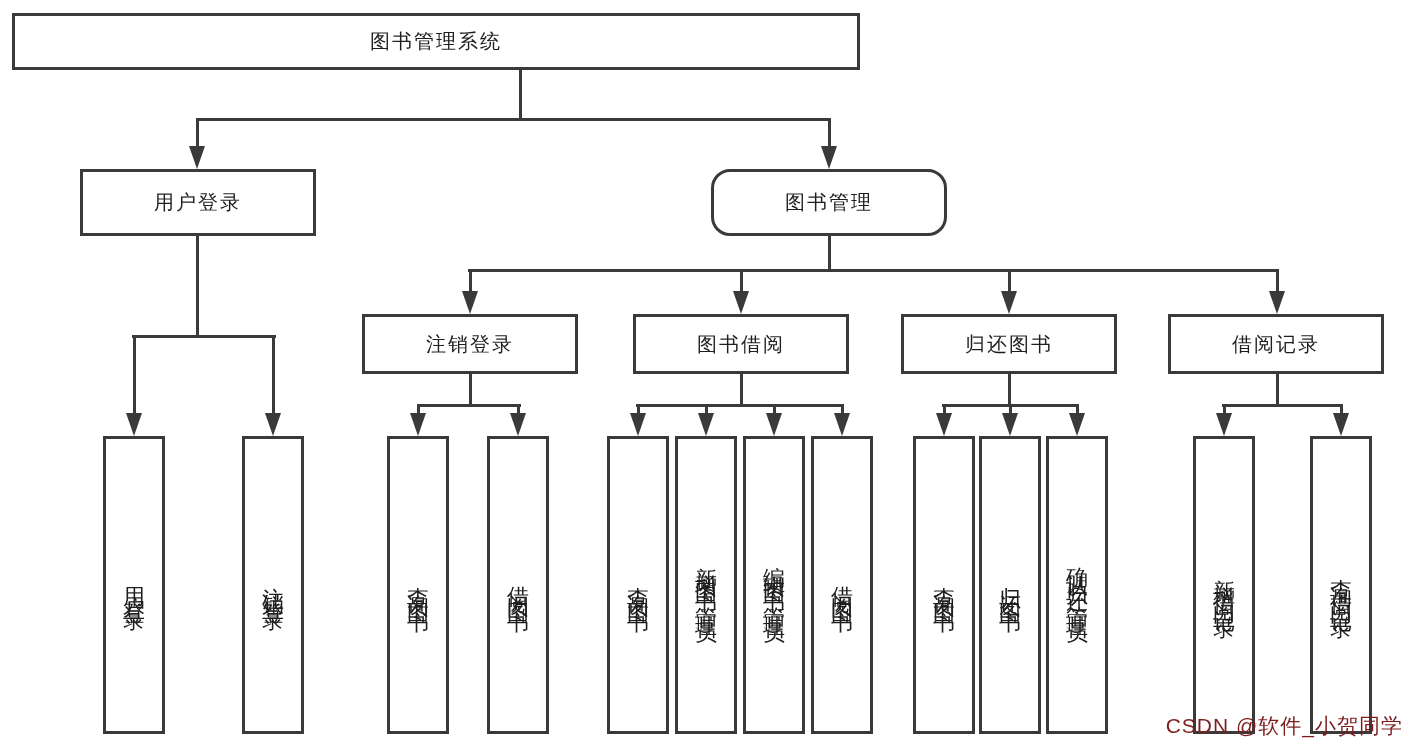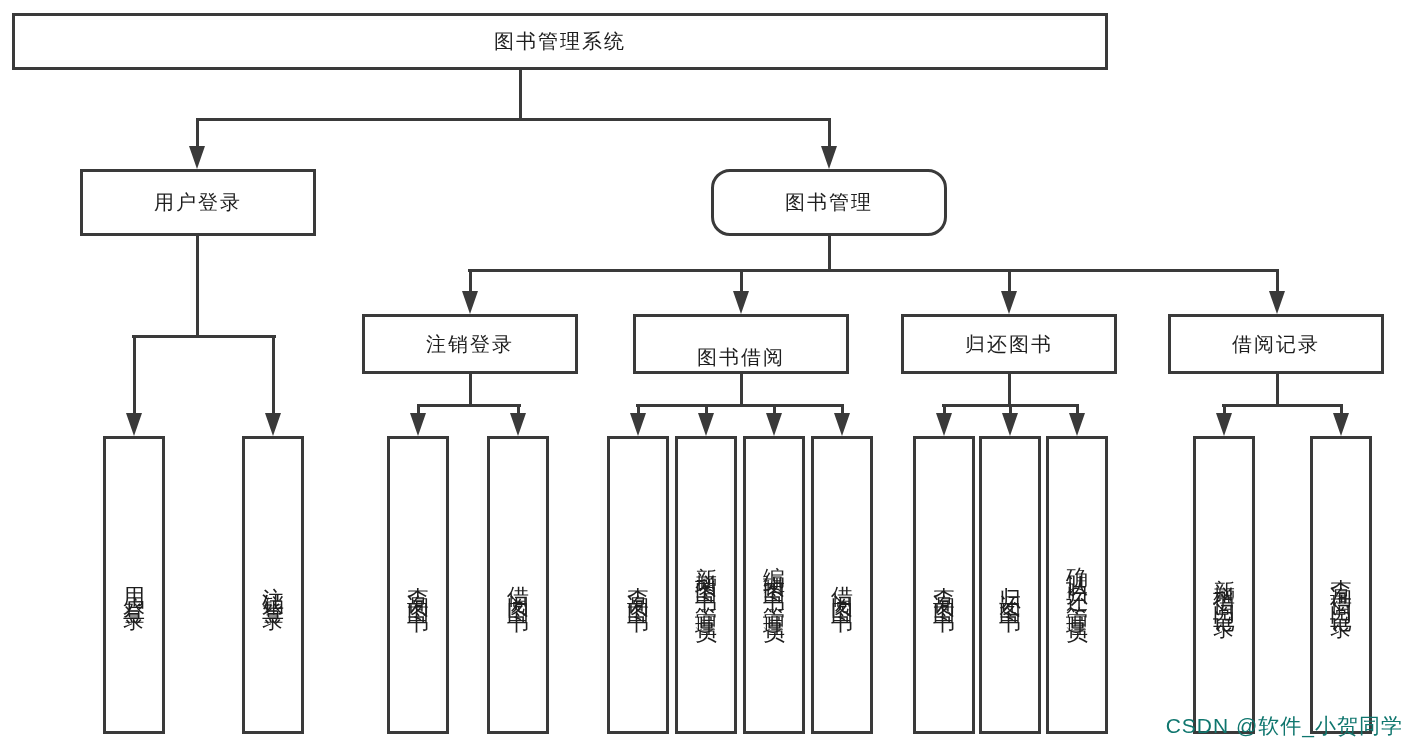--- a/index.html
+++ b/index.html
@@ -37,44 +37,44 @@
     border-left: 8px solid transparent;
     border-right: 8px solid transparent;
     border-top: 23px solid #3a3a3a;
   }
   #watermark {
     position: absolute;
     top: 712px;
     right: 2px;
     font-size: 21px;
     letter-spacing: 1px;
-    color: #0f766e;
+    color: #7f1d1d;
     white-space: nowrap;
   }
 </style>
 </head>
 <body>
 
 <div id="canvas">
 
-  <div class="box hbox" style="left:12px; top:13px; width:1096px; height:57px;">
+  <div class="box hbox" style="left:12px; top:13px; width:848px; height:57px;">
     <span>图书管理系统</span>
   </div>
 
   <div class="box hbox" style="left:80px; top:169px; width:236px; height:67px;">
     <span>用户登录</span>
   </div>
   <div class="box hbox" style="left:711px; top:169px; width:236px; height:67px;border-radius:19px;">
     <span>图书管理</span>
   </div>
 
   <div class="box hbox" style="left:362px; top:314px; width:216px; height:60px;">
     <span>注销登录</span>
   </div>
-  <div class="box hbox" style="left:633px; top:314px; width:216px; height:60px;align-items:flex-end;">
+  <div class="box hbox" style="left:633px; top:314px; width:216px; height:60px;">
     <span>图书借阅</span>
   </div>
   <div class="box hbox" style="left:901px; top:314px; width:216px; height:60px;">
     <span>归还图书</span>
   </div>
   <div class="box hbox" style="left:1168px; top:314px; width:216px; height:60px;">
     <span>借阅记录</span>
   </div>
 
   <div class="box vbox" style="left:103px; top:436px; width:62px; height:298px;">

